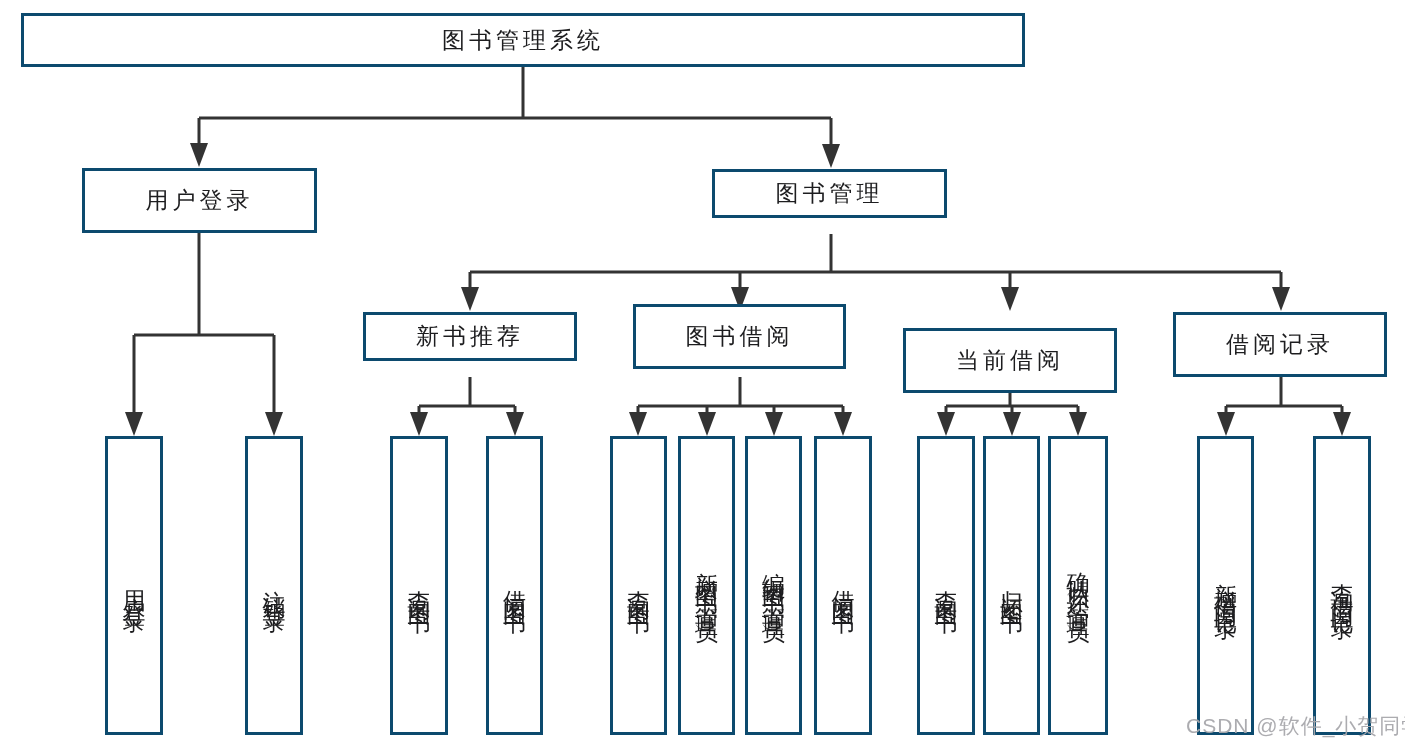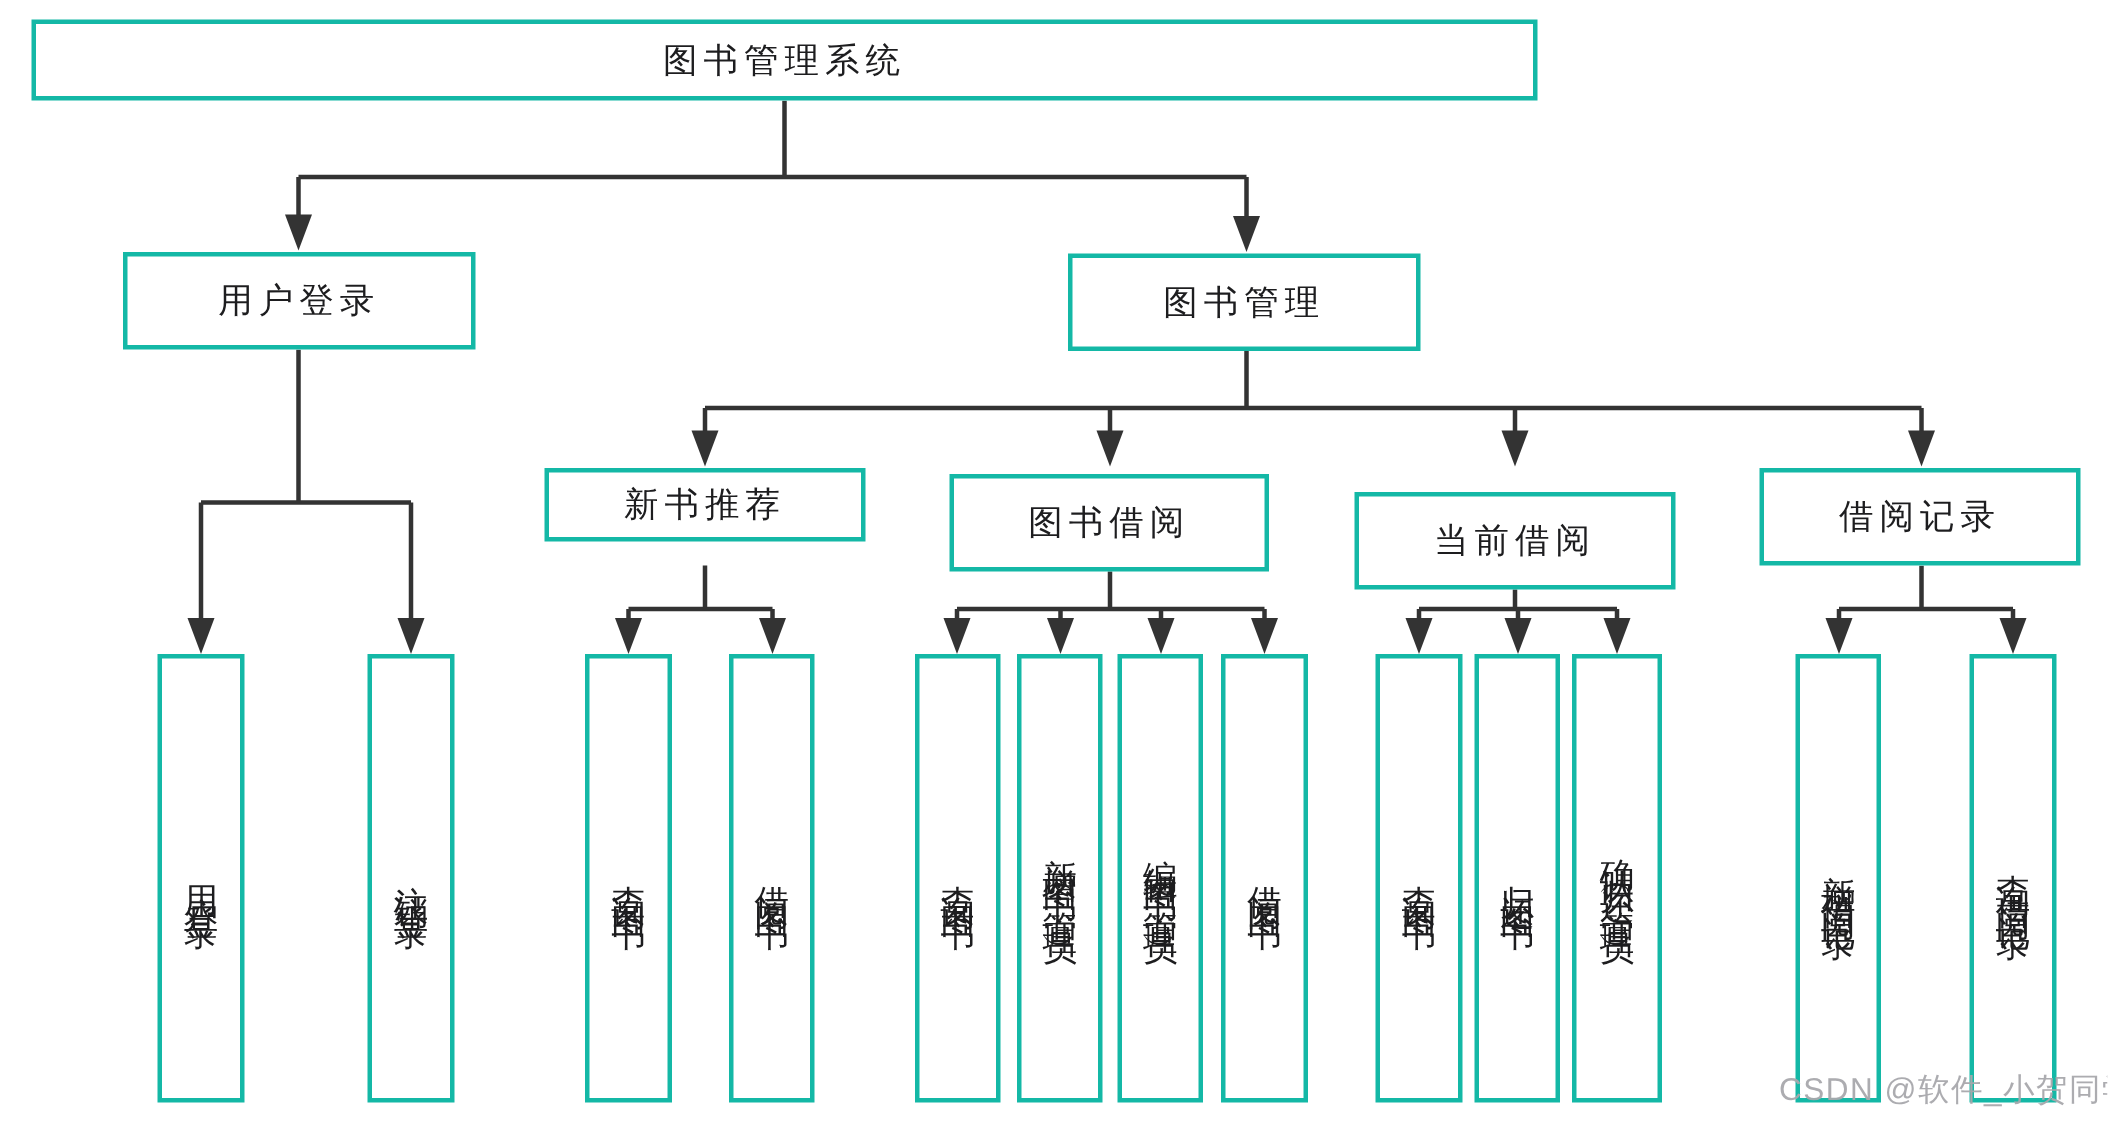--- a/index.html
+++ b/index.html
@@ -15,21 +15,21 @@
     position: absolute;
     left: 0; top: 0;
     width: 1405px; height: 747px;
     z-index: 1;
   }
   .connectors path { stroke: #333333; stroke-width: 3; fill: none; }
   .connectors polygon { fill: #333333; stroke: none; }
   .box {
     position: absolute;
     box-sizing: border-box;
-    border: 3px solid #14b8a6;
+    border: 3px solid #0c4a6e;
     background: #ffffff;
     display: flex;
     align-items: center;
     justify-content: center;
     color: #1d1d1f;
     font-size: 23px;
     z-index: 2;
   }
   .box.h span {
     letter-spacing: 4px;
@@ -102,28 +102,28 @@
     </g>
   </svg>
 
   <div class="box h" style="left:21px; top:13px; width:1004px; height:54px;">
     <span>图书管理系统</span>
   </div>
 
   <div class="box h" style="left:82px; top:168px; width:235px; height:65px;">
     <span>用户登录</span>
   </div>
-  <div class="box h" style="left:712px; top:169px; width:235px; height:65px;">
+  <div class="box h" style="left:712px; top:169px; width:235px; height:49px;">
     <span>图书管理</span>
   </div>
 
   <div class="box h" style="left:363px; top:312px; width:214px; height:49px;">
     <span>新书推荐</span>
   </div>
-  <div class="box h" style="left:633px; top:316px; width:213px; height:65px;">
+  <div class="box h" style="left:633px; top:304px; width:213px; height:65px;">
     <span>图书借阅</span>
   </div>
   <div class="box h" style="left:903px; top:312px; width:214px; height:65px;margin-top:16px;">
     <span>当前借阅</span>
   </div>
   <div class="box h" style="left:1173px; top:312px; width:214px; height:65px;">
     <span>借阅记录</span>
   </div>
 
   <div class="box v" style="left:105px; top:436px; width:58px; height:299px;">

